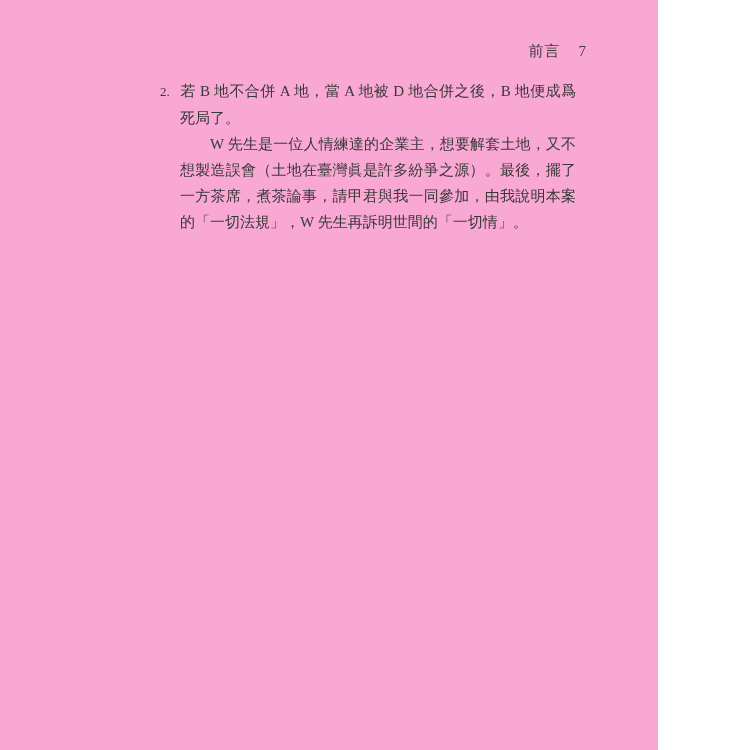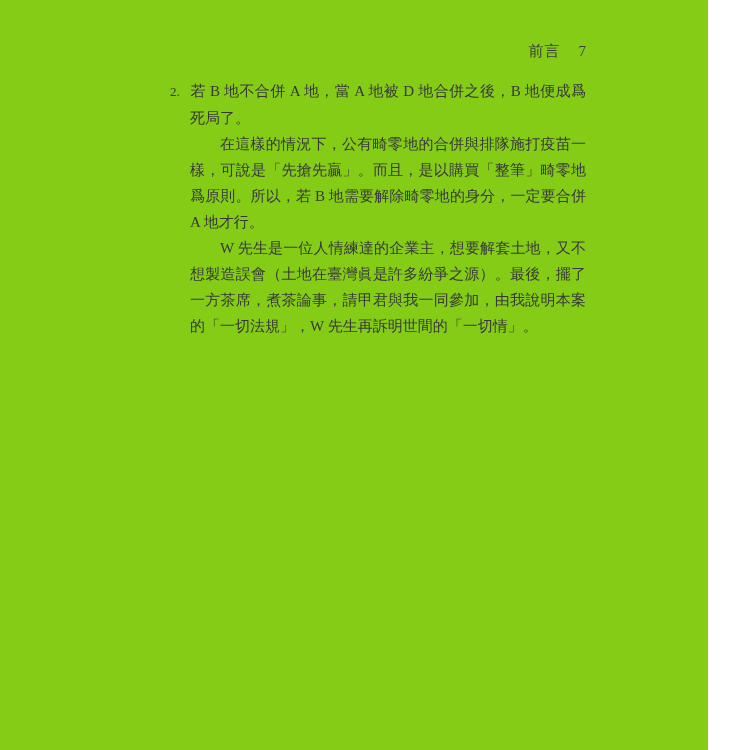--- a/index.html
+++ b/index.html
@@ -2,23 +2,23 @@
 <html lang="zh-Hant"><head>
 <meta charset="utf-8">
 <style>
   html, body {
     margin: 0;
     padding: 0;
     background: #ffffff;
   }
   .page {
     position: relative;
-    width: 708px;
+    width: 658px;
     height: 750px;
-    background: #84cc16;
+    background: #f9a8d4;
     overflow: hidden;
     font-family: "Liberation Serif", "DejaVu Serif", serif;
     color: #383838;
   }
   .running-head {
     position: absolute;
     top: 42px;
     left: 190px;
     width: 396px;
     display: flex;
@@ -28,21 +28,21 @@
     font-size: 15px;
     letter-spacing: 1px;
     color: #3d3d3d;
   }
   .running-head .page-num {
     letter-spacing: 0;
   }
   .body-text {
     position: absolute;
     top: 78px;
-    left: 190px;
+    left: 180px;
     width: 396px;
     font-size: 15px;
     line-height: 26px;
     text-align: justify;
     color: #383838;
   }
   .body-text p {
     margin: 0;
     padding: 0;
   }
@@ -69,21 +69,20 @@
 
   <div class="running-head">
     <span>前言</span>
     <span class="page-num">7</span>
   </div>
 
   <div class="body-text">
 
     <p class="list-item"><span class="marker">2.</span><span>若 B 地不合併 A 地，當 A 地被 D 地合併之後，B 地便成爲死局了。</span></p>
 
-    <p class="para">在這樣的情況下，公有畸零地的合併與排隊施打疫苗一樣，可說是「先搶先贏」。而且，是以購買「整筆」畸零地爲原則。所以，若 B 地需要解除畸零地的身分，一定要合併 A 地才行。</p>
 
     <p class="para">W 先生是一位人情練達的企業主，想要解套土地，又不想製造誤會（土地在臺灣眞是許多紛爭之源）。最後，擺了一方茶席，煮茶論事，請甲君與我一同參加，由我說明本案的「一切法規」，W 先生再訴明世間的「一切情」。</p>
 
 
 
   </div>
 
 </div>
 
 </body></html>

